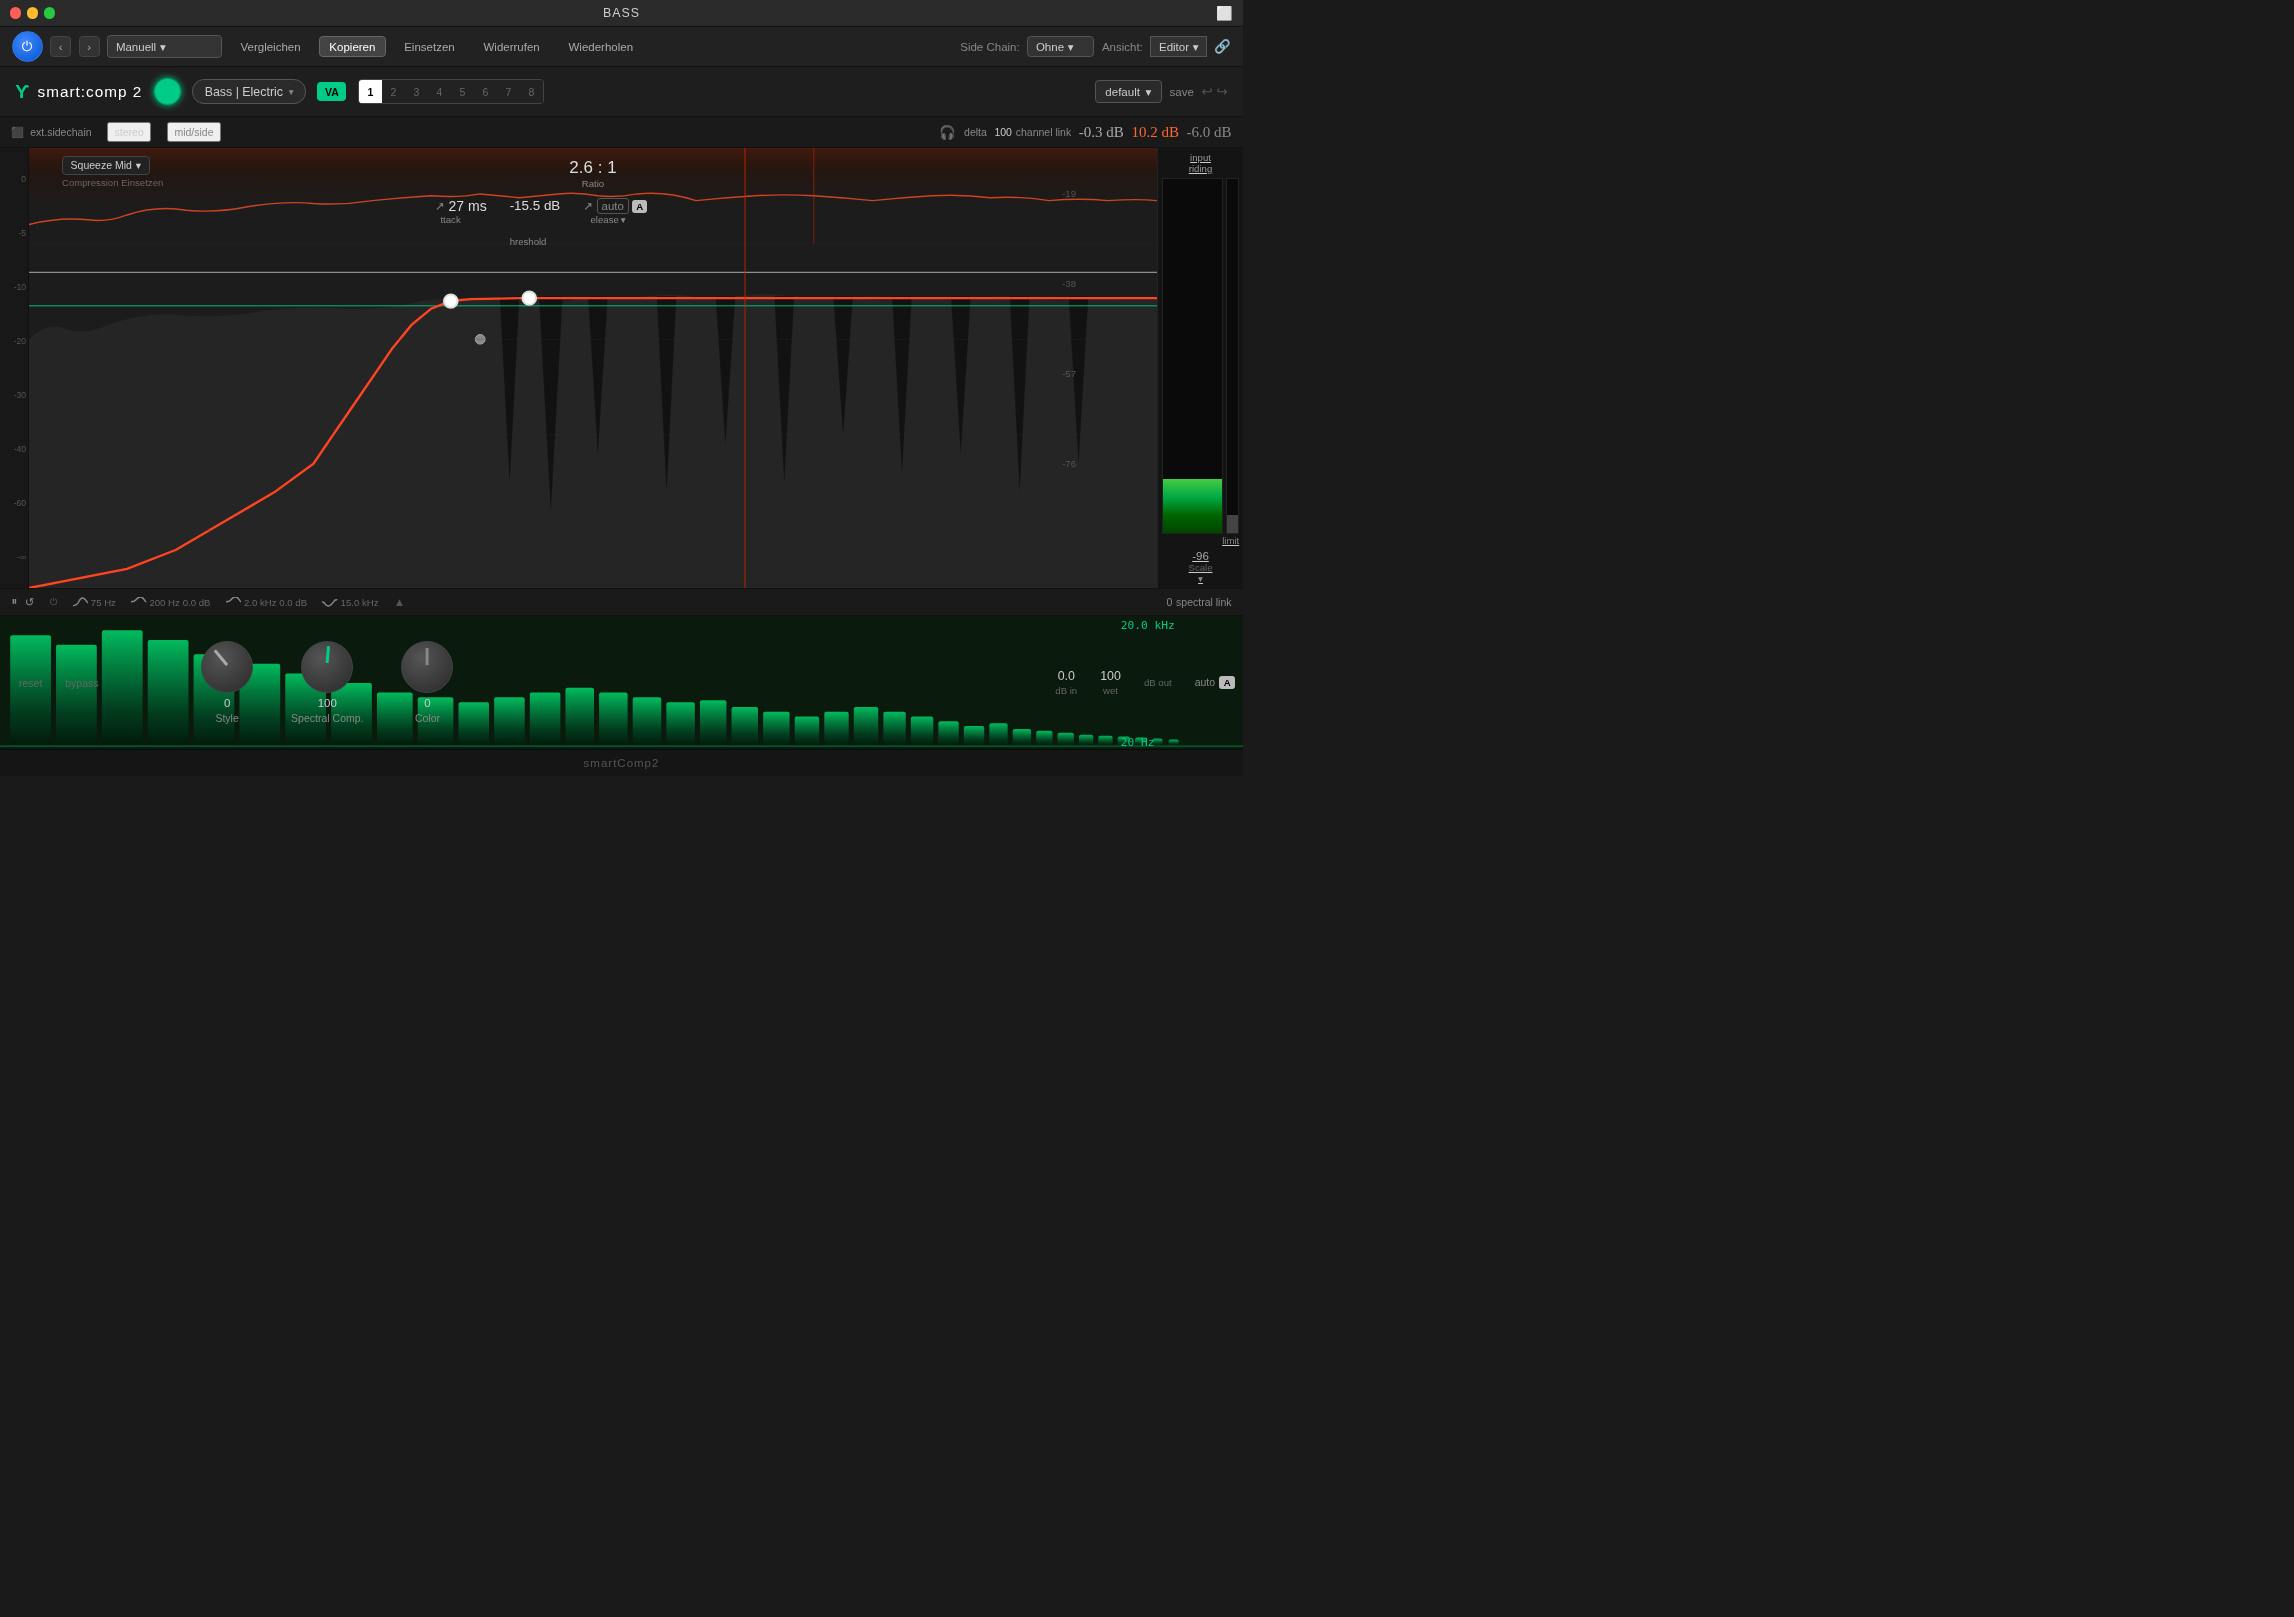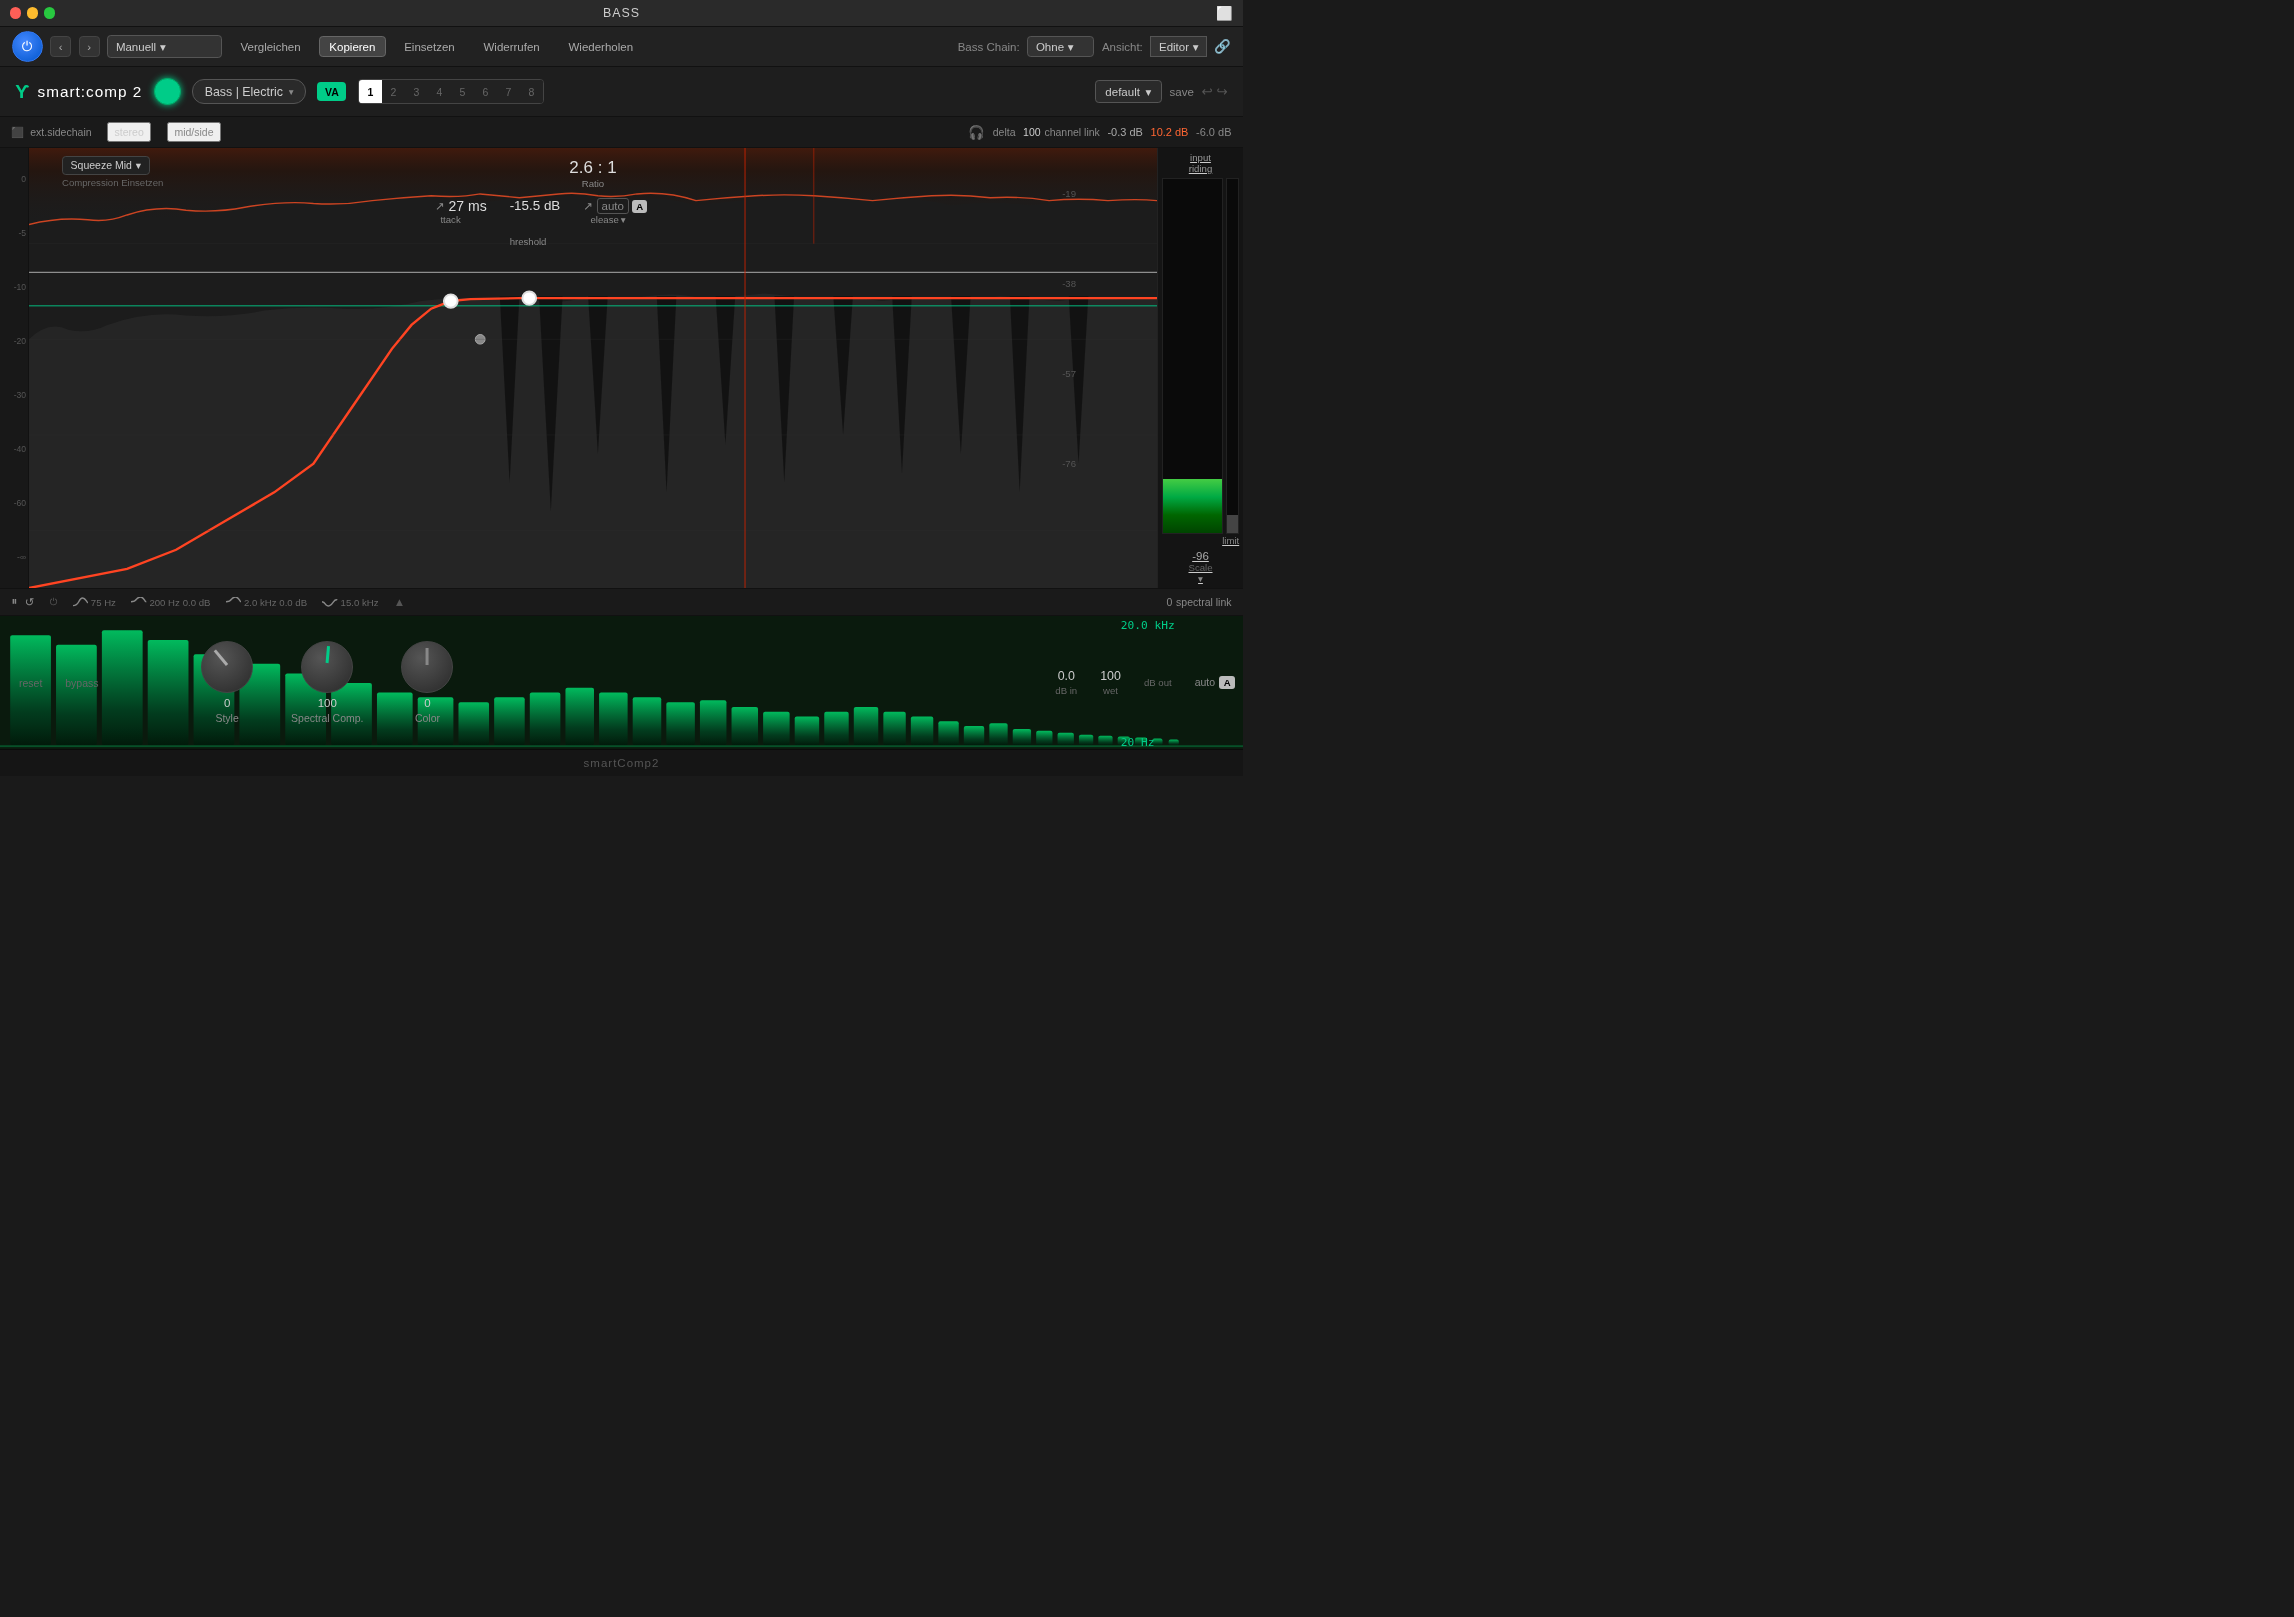--- a/index.html
+++ b/index.html
@@ -197,21 +197,21 @@
     .headphone-icon { color: #888; font-size: 13.4px; }
     .delta-btn { color: #888; font-size: 10.5px; cursor: pointer; }
     .channel-link {
       display: flex; align-items: center; gap: 3.8px;
     }
     .channel-value { color: #ccc; font-size: 10.5px; }
     .channel-label { color: #888; font-size: 10.5px; }
     .db-readings {
       display: flex; gap: 7.6px; align-items: center;
     }
-    .db-value { font-size: 11px; }
+    .db-value { font-size: 15px; font-family: Liberation Serif, serif; }
     .db-value.normal { color: #aaa; }
     .db-value.hot { color: #ff6633; }
     .db-value.limit { color: #888; }
 
     
     .squeeze-selector {
       position: absolute;
       top: 7.6px; left: 33px;
       background: #222; border: 1px solid #444; border-radius: 3.8px;
       padding: 2.9px 7.6px;
@@ -365,21 +365,21 @@
   <div class="preset-dropdown">
     <span>Manuell</span>
     <span>▾</span>
   </div>
   <button class="toolbar-btn">Vergleichen</button>
   <button class="toolbar-btn active">Kopieren</button>
   <button class="toolbar-btn">Einsetzen</button>
   <button class="toolbar-btn">Widerrufen</button>
   <button class="toolbar-btn">Wiederholen</button>
   <div class="toolbar-right">
-    <span class="sidechain-label">Bass Chain:</span>
+    <span class="sidechain-label">Side Chain:</span>
     <div class="sidechain-dropdown">
       <span>Ohne</span>
       <span>▾</span>
     </div>
     <span class="ansicht-label">Ansicht:</span>
     <div class="editor-dropdown">
       <span>Editor</span>
       <span>▾</span>
     </div>
     <span class="link-icon">🔗</span>

